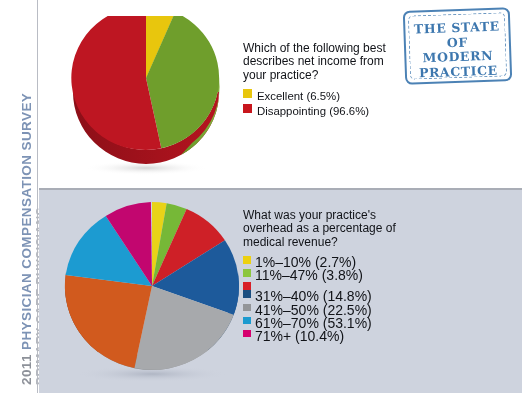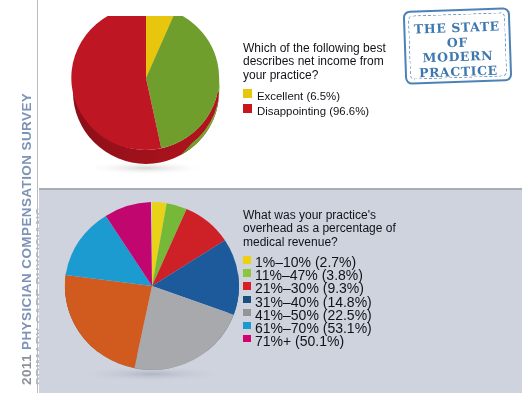--- a/index.html
+++ b/index.html
@@ -262,37 +262,36 @@
       <li>
         <span class="swatch" style="background:#EDD111"></span>
         <span>1%–10% (2.7%)</span>
       </li>
       <li>
         <span class="swatch" style="background:#8CC63E"></span>
         <span>11%–47% (3.8%)</span>
       </li>
       <li>
         <span class="swatch" style="background:#D81E26"></span>
-        <span>21%–30% (9.3%)</span>
       </li>
       <li>
         <span class="swatch" style="background:#1A4E80"></span>
         <span>31%–40% (14.8%)</span>
       </li>
       <li>
         <span class="swatch" style="background:#939598"></span>
         <span>41%–50% (22.5%)</span>
       </li>
       <li>
         <span class="swatch" style="background:#1B9ACF"></span>
         <span>61%–70% (53.1%)</span>
       </li>
       <li>
         <span class="swatch" style="background:#D6006E"></span>
-        <span>71%+ (50.1%)</span>
+        <span>71%+ (10.4%)</span>
       </li>
     </ul>
   </div>
 
   <div id="stamp">
     <div class="stamp-outer"></div>
     <div class="stamp-inner"></div>
     <div class="stamp-text">
       <div>THE STATE</div>
       <div>OF MODERN</div>

